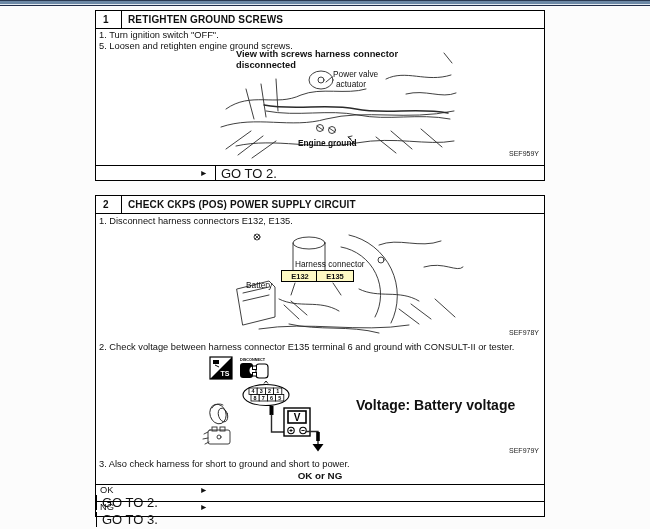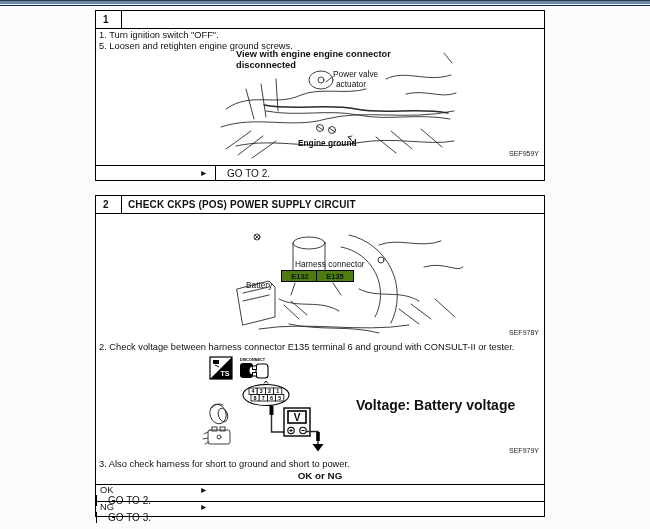--- a/index.html
+++ b/index.html
@@ -15,48 +15,49 @@
   .box1 { top:10px; height:171px; }
   .box2 { top:195px; height:322px; }
   .box-header { position:absolute; top:0; left:0; right:0; height:17px; border-bottom:1.5px solid #000; display:flex; }
   .num-cell { width:26px; border-right:1.5px solid #000; font-weight:bold; font-size:10px; display:flex; align-items:center; padding-left:7px; box-sizing:border-box; }
   .title-cell { flex:1; padding-left:6px; font-weight:bold; font-size:10px; display:flex; align-items:center; letter-spacing:.15px; }
   .step-line { position:absolute; left:3px; font-size:9.3px; white-space:nowrap; }
   .fig-code { position:absolute; right:5px; font-size:7px; color:#222; }
   .action-row { position:absolute; left:0; right:0; bottom:0; height:14px; border-top:1.3px solid #000; display:flex; }
   .arrow-cell { width:119px; display:flex; justify-content:flex-end; align-items:center; padding-right:7px; box-sizing:border-box; }
   .arrow { font-size:8.5px; line-height:1; }
-  .goto-cell { flex:1; border-left:1.3px solid #000; display:flex; align-items:center; padding-left:11px; font-size:10px; }
+  .goto-cell { flex:1; border-left:1.3px solid #000; display:flex; align-items:center; padding-left:5px; font-size:13px; }
   .result-row { position:absolute; left:0; right:0; height:17px; border-top:1.3px solid #000; display:flex; box-sizing:border-box;flex-direction:column; }
   .result-label-cell { width:119px; position:relative; display:flex; align-items:center; padding-left:4px; font-size:9.3px; box-sizing:border-box; }
   .result-label-cell .arrow { position:absolute; right:7px; }
   .okng-heading { position:absolute; left:0; width:100%; text-align:center; font-weight:bold; font-size:9.8px; }
   .figure { position:absolute; }
   .figure svg { position:absolute; left:0; top:0; }
   .fig1 { left:110px; top:38px; width:255px; height:114px; }
   .fig2 { left:133px; top:31px; width:235px; height:110px; }
   .fig3 { left:100px; top:158px; width:350px; height:100px; }
   .fig-caption { position:absolute; font-weight:bold; font-size:9.3px; white-space:nowrap; }
   .fig-label { position:absolute; font-size:8.3px; white-space:nowrap; }
   .fig-label.bold { font-weight:bold; }
-  .badge { position:absolute; width:38px; height:12px; border:1.2px solid #000; border-radius:0; font-size:7.5px; font-weight:bold; display:flex; align-items:center; justify-content:center; background:#4d7c0f; box-sizing:border-box; }
+  .badge { position:absolute; width:38px; height:12px; border:1.2px solid #000; border-radius:0; font-size:7.5px; font-weight:bold; display:flex; align-items:center; justify-content:center; background:#fef9c3; box-sizing:border-box; }
   .voltage-note { position:absolute; font-weight:bold; font-size:14px; white-space:nowrap; }
   .sketch { stroke:#2a2a2a; fill:none; stroke-width:0.9; stroke-linecap:round; }
   .sketch2 { stroke:#2a2a2a; fill:none; stroke-width:1.4; stroke-linecap:round; }
   .pin-txt { font:bold 5.4px "Liberation Sans",sans-serif; fill:#000; }
 </style>
 </head>
 <body>
 
 <div class="screen">
   <div class="titlebar-edge"></div>
 
   <section class="proc-box box1">
     <div class="box-header">
       <div class="num-cell">1</div>
+      <div class="title-cell">RETIGHTEN GROUND SCREWS</div>
     </div>
     <div class="step-line" style="top:19px">1. Turn ignition switch "OFF".</div>
     <div class="step-line" style="top:30px">5. Loosen and retighten engine ground screws.</div>
 
     <div class="figure fig1">
       <svg width="255" height="114" viewBox="0 0 255 114">
         <path class="sketch" d="M20,60 C45,42 70,58 95,46 C115,38 140,46 160,40"></path>
         <path class="sketch" d="M15,78 C50,66 85,80 120,70 C160,60 200,72 248,62"></path>
         <path class="sketch" d="M30,97 C70,88 110,102 150,94 C190,87 220,97 248,92"></path>
         <path class="sketch2" d="M58,56 C90,62 120,54 150,60 C180,66 210,58 242,64"></path>
@@ -66,41 +67,42 @@
         <path class="sketch" d="M20,100 L45,82 M32,106 L57,87 M46,109 L70,92 M170,88 L190,104 M185,82 L206,100 M215,80 L236,98"></path>
         <path class="sketch" d="M238,4 L246,14"></path>
         <ellipse class="sketch" cx="115" cy="31" rx="12" ry="9"></ellipse>
         <circle class="sketch" cx="115" cy="31" r="3"></circle>
         <path class="sketch" d="M126,28 L120,33"></path>
         <circle class="sketch" cx="114" cy="79" r="3.5"></circle>
         <circle class="sketch" cx="126" cy="81" r="3.5"></circle>
         <path class="sketch" d="M111,77 L117,81 M123,79 L129,83"></path>
         <path class="sketch" d="M150,96 L142,88 M145,90 L142,88 L146,87"></path>
       </svg>
-      <div class="fig-caption" style="left:30px;top:0">View with engine engine connector</div>
+      <div class="fig-caption" style="left:30px;top:0">View with screws harness connector</div>
       <div class="fig-caption" style="left:30px;top:11px">disconnected</div>
       <div class="fig-label" style="left:127px;top:20px">Power valve</div>
       <div class="fig-label" style="left:130px;top:30px">actuator</div>
       <div class="fig-label bold" style="left:92px;top:89px">Engine ground</div>
     </div>
     <div class="fig-code" style="top:139px">SEF959Y</div>
 
     <div class="action-row">
       <div class="arrow-cell">
         <span class="arrow">►</span>
       </div>
       <div class="goto-cell">GO TO 2.</div>
     </div>
   </section>
 
   <section class="proc-box box2">
     <div class="box-header">
       <div class="num-cell">2</div>
       <div class="title-cell">CHECK CKPS (POS) POWER SUPPLY CIRCUIT</div>
     </div>
+    <div class="step-line" style="top:20px">1. Disconnect harness connectors E132, E135.</div>
 
     <div class="figure fig2">
       <svg width="235" height="110" viewBox="0 0 235 110">
         <ellipse class="sketch" cx="80" cy="16" rx="16" ry="6"></ellipse>
         <path class="sketch" d="M64,16 V46 M96,16 V46"></path>
         <path class="sketch" d="M64,46 C70,51 90,51 96,46"></path>
         <path class="sketch" d="M120,8 A62 62 0 0 1 162,96"></path>
         <path class="sketch" d="M112,20 A48 48 0 0 1 146,90"></path>
         <path class="sketch" d="M8,62 L40,54 L46,60 L46,90 L14,98 Z"></path>
         <path class="sketch" d="M14,66 L40,60 M14,74 L40,68"></path>

